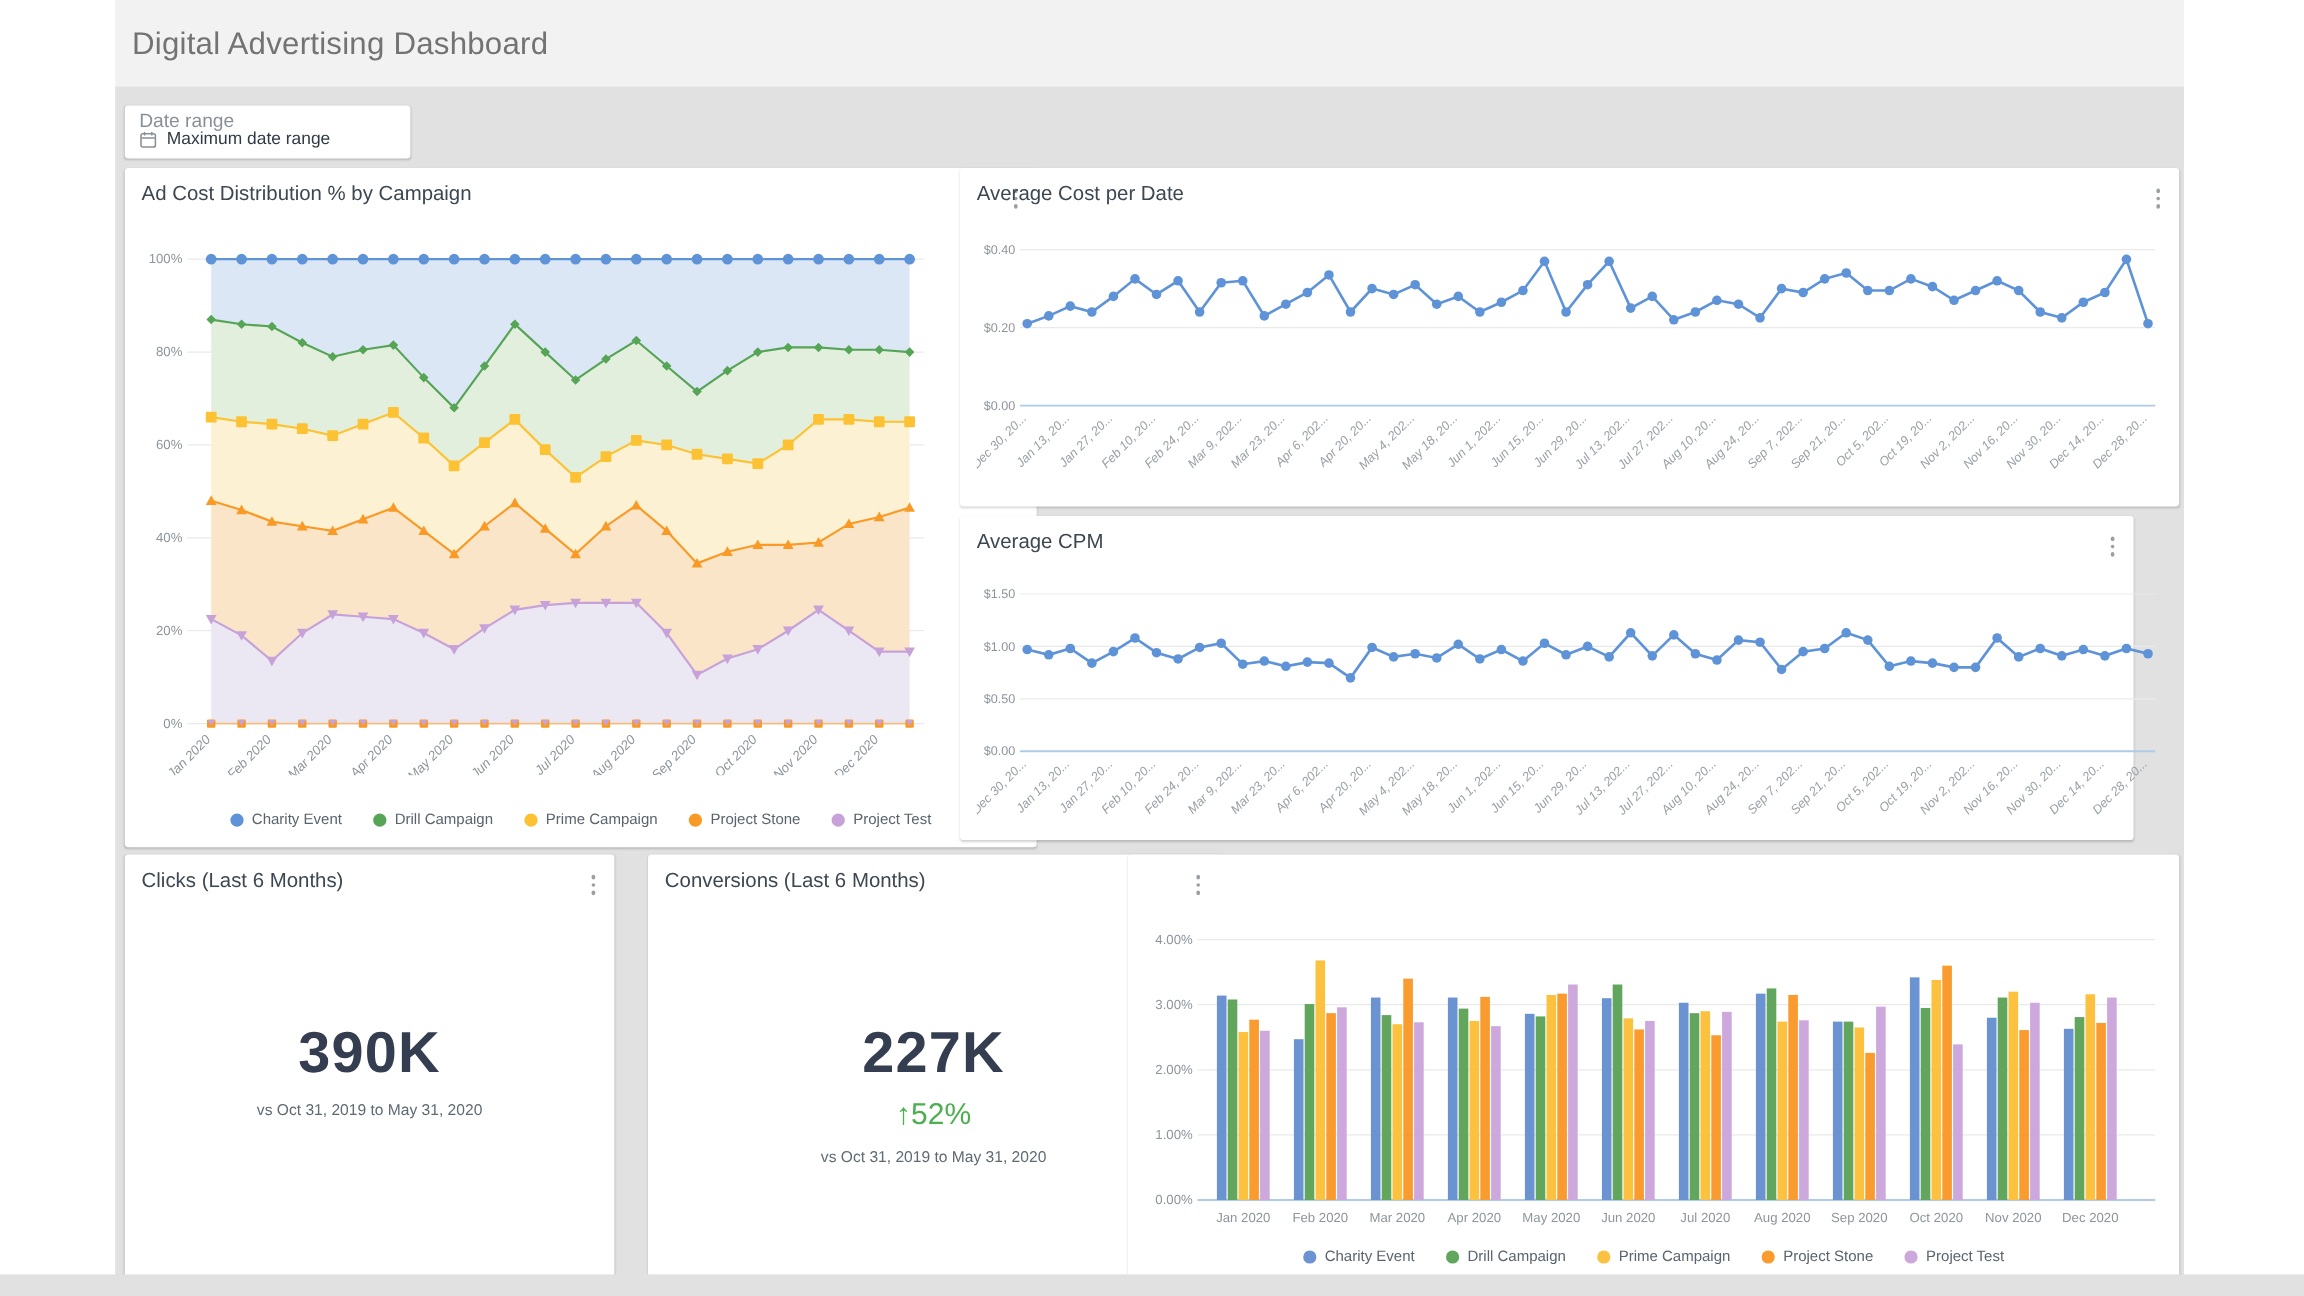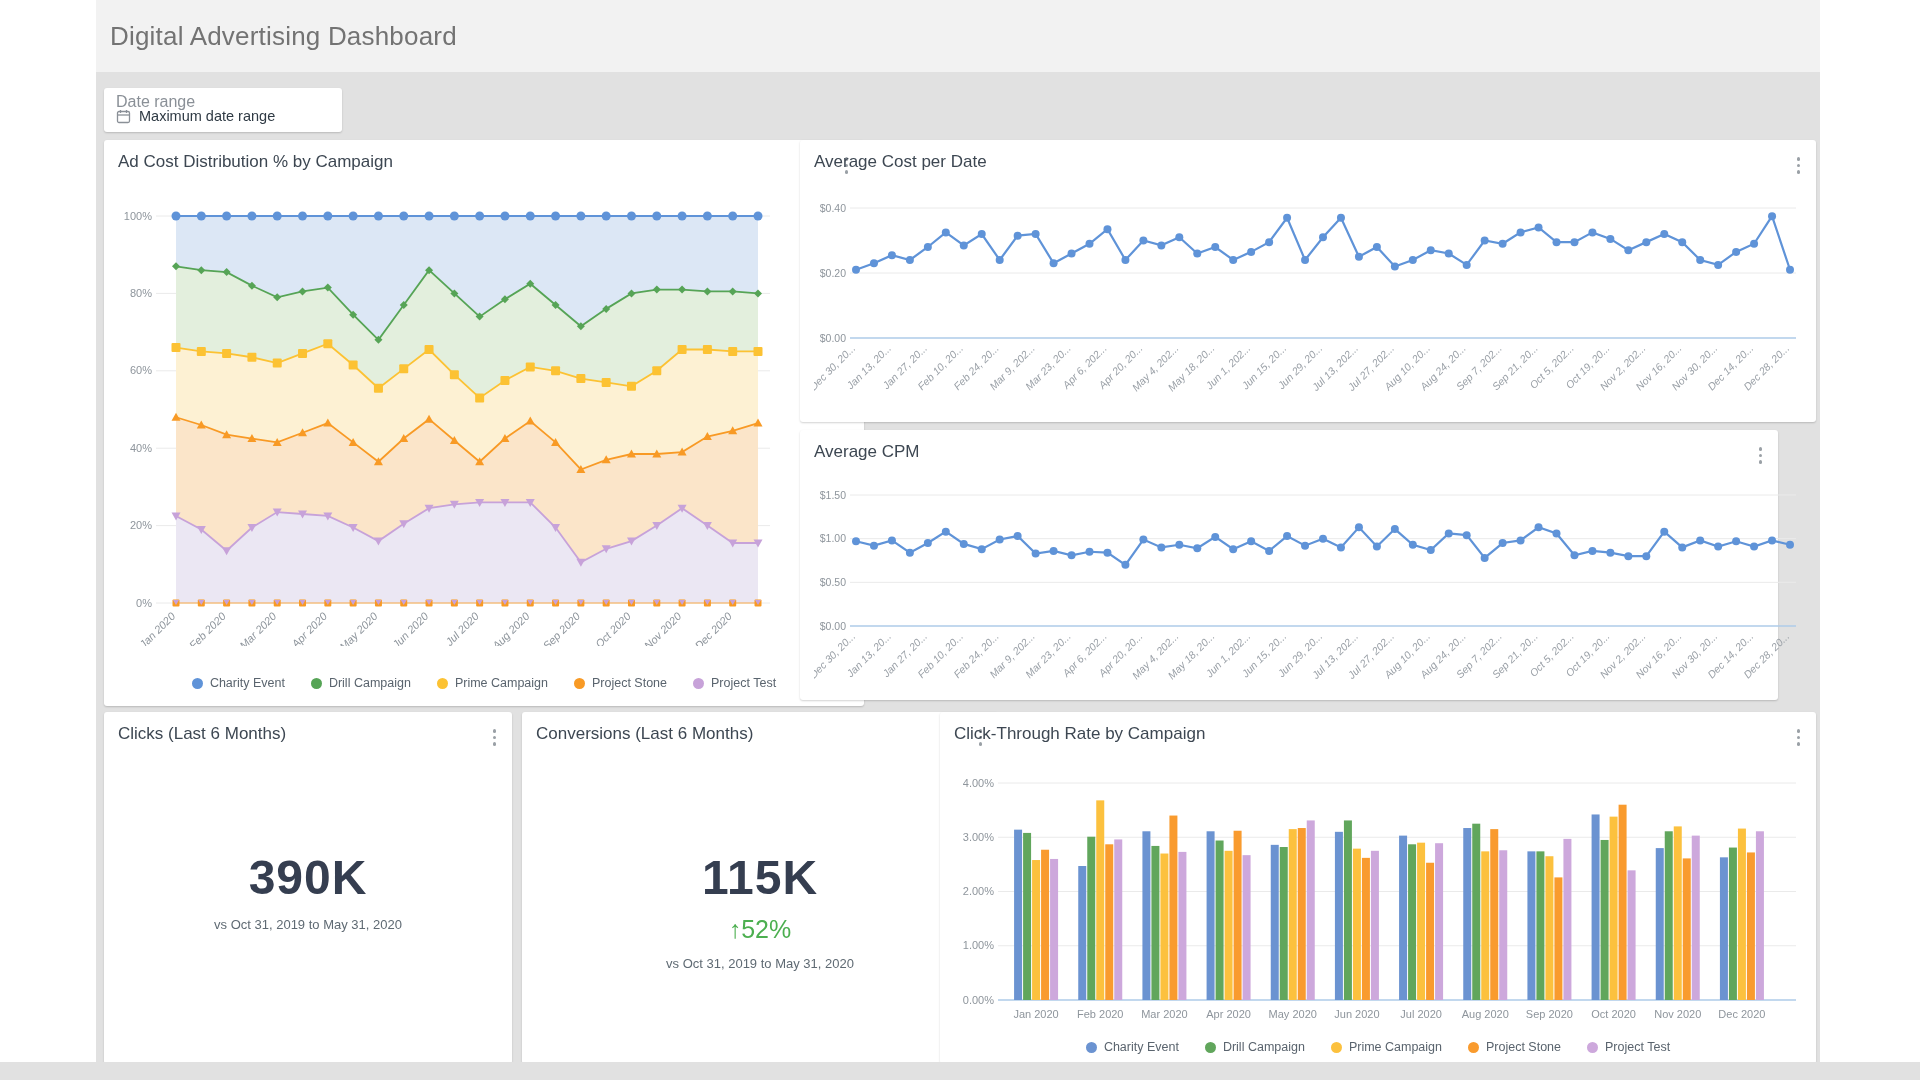--- a/index.html
+++ b/index.html
@@ -13,21 +13,21 @@
   .filter-card{position:absolute;top:16px;left:8px;width:238px;height:44px;background:#ffffff;border-radius:3px;
     box-shadow:0 1px 2px rgba(0,0,0,.18);cursor:pointer;}
   .filter-label{position:absolute;top:5px;left:12px;font-size:16px;color:#8a9097;}
   .filter-row{position:absolute;top:20px;left:12px;display:flex;align-items:center;gap:8px;}
   .filter-row span{font-size:14.5px;color:#2f3a44;}
   .card{position:absolute;background:#ffffff;border-radius:3px;box-shadow:0 1px 2px rgba(0,0,0,.18);}
   #card-adcost{top:68px;left:8px;width:760px;height:566px;}
   #card-cpc{top:68px;left:704px;width:1016px;height:282px;}
   #card-cpm{top:358px;left:704px;width:952px;height:270px;padding-left:26px;}
   #card-clicks{top:640px;left:8px;width:408px;height:352px;}
-  #card-conv{top:640px;left:426px;width:476px;height:352px;}
+  #card-conv{top:640px;left:444px;width:476px;height:352px;}
   #card-ctr{top:640px;left:844px;width:876px;height:352px;}
   .card-head{position:absolute;top:12px;left:14px;right:10px;display:flex;justify-content:space-between;align-items:flex-start;z-index:2;}
   .card-title{font-size:17px;color:#3d4752;}
   .kebab{display:flex;flex-direction:column;gap:3px;padding:5px 6px;cursor:pointer;}
   .kebab i{width:3.5px;height:3.5px;border-radius:50%;background:#9aa0a6;}
   .chart{position:absolute;left:14px;}
   #card-adcost .chart{top:36px;width:658px;height:470px;}
   #card-cpc .chart{top:30px;width:988px;height:252px;}
   #card-cpm .chart{top:30px;width:988px;height:242px;}
   #card-ctr .chart{top:34px;width:848px;height:306px;}
@@ -553,35 +553,27 @@
       <div class="card" id="card-conv">
         <div class="card-head">
           <div class="card-title">Conversions (Last 6 Months)</div>
           <div class="kebab">
               <i></i>
               <i></i>
               <i></i>
             </div>
         </div>
         <div class="kpi-body">
-          <div class="kpi-value">115K</div>
+          <div class="kpi-value">227K</div>
           <div class="kpi-change">↑52%</div>
           <div class="kpi-compare">vs Oct 31, 2019 to May 31, 2020</div>
         </div>
       </div>
 
       <div class="card" id="card-ctr">
-        <div class="card-head">
-          <div class="card-title">Click-Through Rate by Campaign</div>
-          <div class="kebab">
-              <i></i>
-              <i></i>
-              <i></i>
-            </div>
-        </div>
         <div class="chart"><svg width="848" height="306">
               <g>
                 <line x1="44" y1="37" x2="842" y2="37" stroke="#eaeaea" stroke-width="1"></line>
                 <text x="40" y="40.5" text-anchor="end" font-size="11" fill="#8e959c">4.00%</text>
                 <line x1="44" y1="91.25" x2="842" y2="91.25" stroke="#eaeaea" stroke-width="1"></line>
                 <text x="40" y="94.75" text-anchor="end" font-size="11" fill="#8e959c">3.00%</text>
                 <line x1="44" y1="145.5" x2="842" y2="145.5" stroke="#eaeaea" stroke-width="1"></line>
                 <text x="40" y="149" text-anchor="end" font-size="11" fill="#8e959c">2.00%</text>
                 <line x1="44" y1="199.75" x2="842" y2="199.75" stroke="#eaeaea" stroke-width="1"></line>
                 <text x="40" y="203.25" text-anchor="end" font-size="11" fill="#8e959c">1.00%</text>

